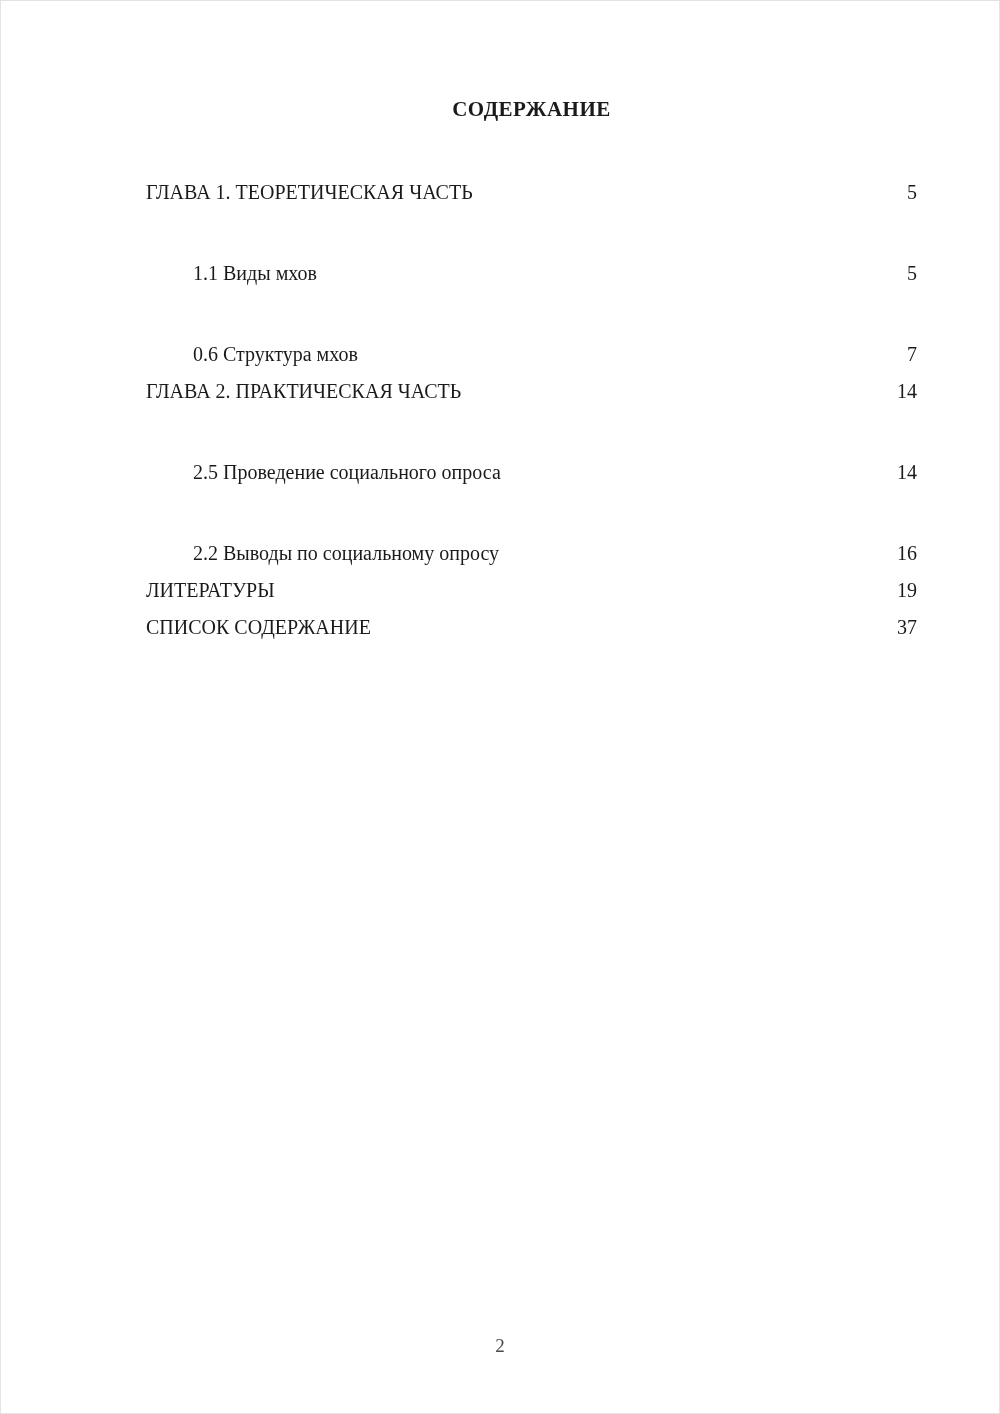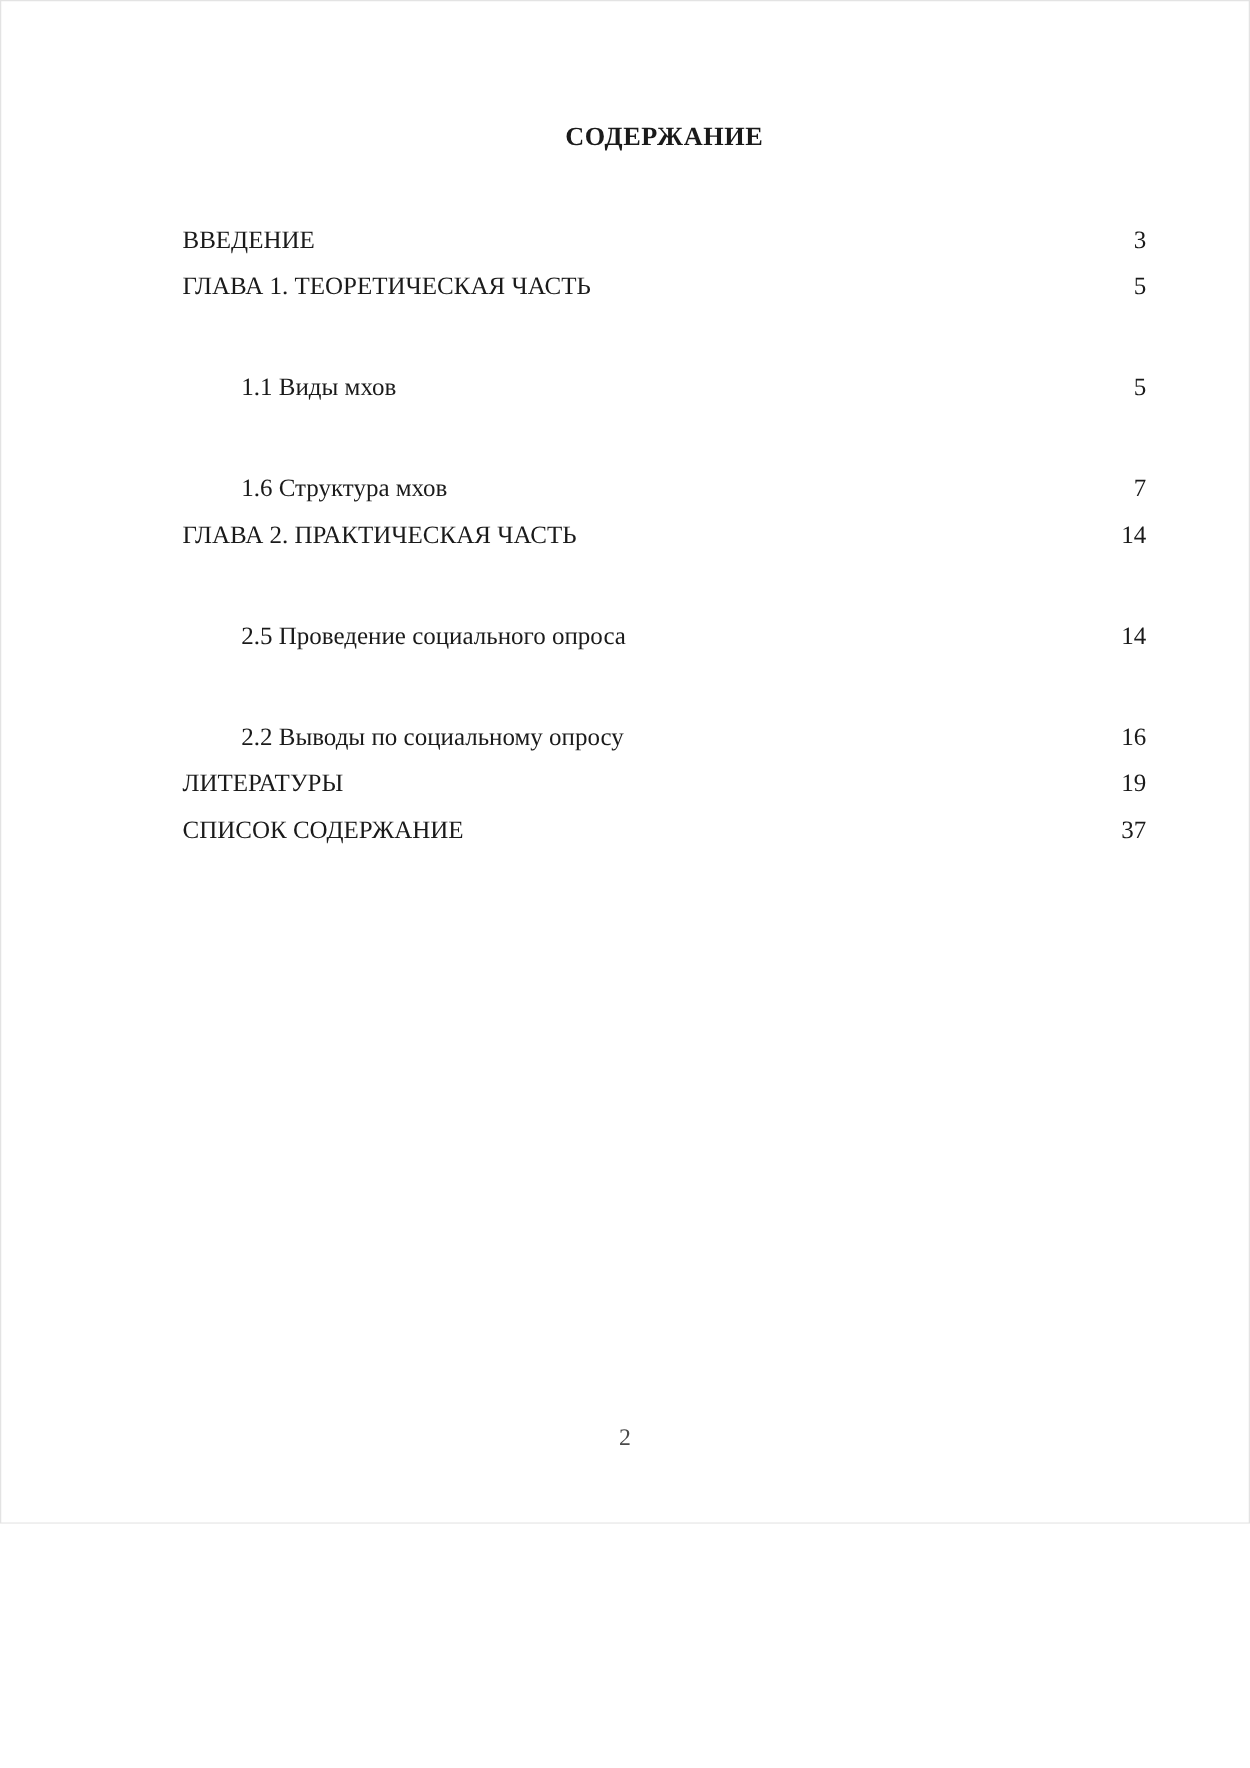--- a/index.html
+++ b/index.html
@@ -3,21 +3,21 @@
 <meta charset="utf-8">
 <style>
   html, body {
     margin: 0;
     padding: 0;
     background: #ffffff;
   }
   .page {
     position: relative;
     width: 1000px;
-    height: 1219px;
+    height: 1414px;
     background: #ffffff;
     box-sizing: border-box;
     border: 1px solid #e3e3e3;
     font-family: "Liberation Serif", "DejaVu Serif", serif;
     color: #1a1a1a;
     overflow: hidden;
   }
   .content {
     position: absolute;
     left: 145px;
@@ -63,33 +63,29 @@
   }
 </style>
 </head>
 <body>
 
 <div class="page">
   <div class="content">
     <h1 class="doc-title">СОДЕРЖАНИЕ</h1>
     <div class="toc-list">
         <div class="toc-row">
-          <span class="toc-label">ВВЕДЕНИЕ</span>
-          <span class="toc-page">3</span>
-        </div>
-        <div class="toc-row">
           <span class="toc-label">ГЛАВА 1. ТЕОРЕТИЧЕСКАЯ ЧАСТЬ</span>
           <span class="toc-page">5</span>
         </div>
         <div class="toc-row indent">
           <span class="toc-label">1.1 Виды мхов</span>
           <span class="toc-page">5</span>
         </div>
         <div class="toc-row indent">
-          <span class="toc-label">1.6 Структура мхов</span>
+          <span class="toc-label">0.6 Структура мхов</span>
           <span class="toc-page">7</span>
         </div>
         <div class="toc-row">
           <span class="toc-label">ГЛАВА 2. ПРАКТИЧЕСКАЯ ЧАСТЬ</span>
           <span class="toc-page">14</span>
         </div>
         <div class="toc-row indent">
           <span class="toc-label">2.5 Проведение социального опроса</span>
           <span class="toc-page">14</span>
         </div>

